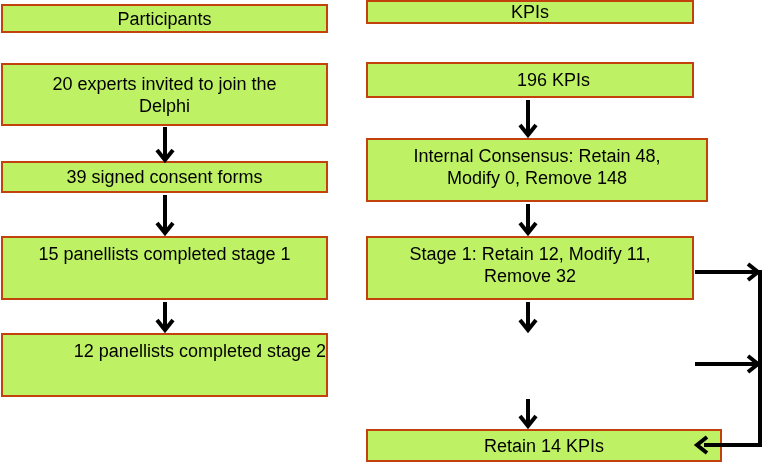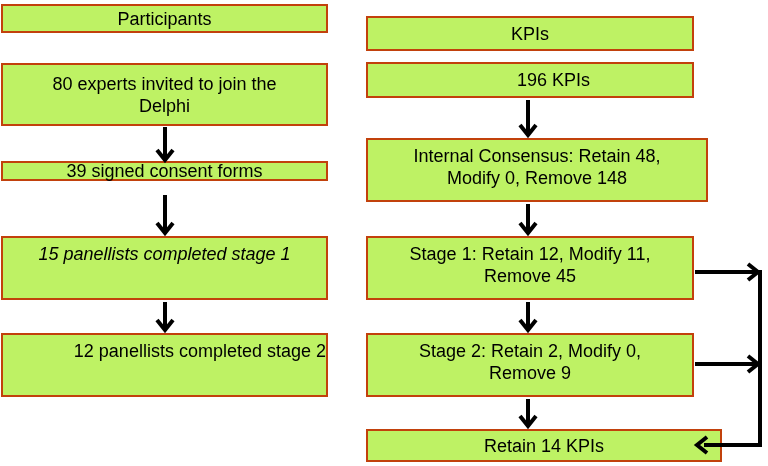--- a/index.html
+++ b/index.html
@@ -51,58 +51,54 @@
 </head>
 <body>
 
 <div class="canvas">
 
   <div class="box" style="left:1px; top:4px; width:327px; height:29px;">
     <span>Participants</span>
   </div>
 
   <div class="box" style="left:1px; top:63px; width:327px; height:63px;">
-    <span>80 experts invited to join the
+    <span>20 experts invited to join the
 Delphi</span>
   </div>
 
-  <div class="box" style="left:1px; top:161px; width:327px; height:20px;">
+  <div class="box" style="left:1px; top:161px; width:327px; height:32px;">
     <span>39 signed consent forms</span>
   </div>
 
-  <div class="box vtop" style="left:1px; top:236px; width:327px; height:64px;font-style:italic;">
+  <div class="box vtop" style="left:1px; top:236px; width:327px; height:64px;">
     <span>15 panellists completed stage 1</span>
   </div>
 
   <div class="box vtop" style="left:1px; top:333px; width:327px; height:64px;justify-content:flex-end;">
     <span>12 panellists completed stage 2</span>
   </div>
 
-  <div class="box" style="left:366px; top:16px; width:328px; height:35px;">
+  <div class="box" style="left:366px; top:0; width:328px; height:24px;">
     <span>KPIs</span>
   </div>
 
   <div class="box" style="left:366px; top:62px; width:328px; height:36px;padding-left:47px;">
     <span>196 KPIs</span>
   </div>
 
   <div class="box vtop" style="left:366px; top:138px; width:342px; height:64px;">
     <span>Internal Consensus: Retain 48,
 Modify 0, Remove 148</span>
   </div>
 
   <div class="box vtop" style="left:366px; top:236px; width:328px; height:64px;">
     <span>Stage 1: Retain 12, Modify 11,
-Remove 45</span>
+Remove 32</span>
   </div>
 
-  <div class="box vtop" style="left:366px; top:333px; width:328px; height:64px;">
-    <span>Stage 2: Retain 2, Modify 0,
-Remove 9</span>
-  </div>
 
   <div class="box" style="left:366px; top:429px; width:356px; height:33px;">
     <span>Retain 14 KPIs</span>
   </div>
 
   <svg class="arrow-layer" viewBox="0 0 768 466">
 
     <g>
       <line x1="165" y1="127" x2="165" y2="158"></line>
       <polyline points="157,150 165,160 173,150"></polyline>

